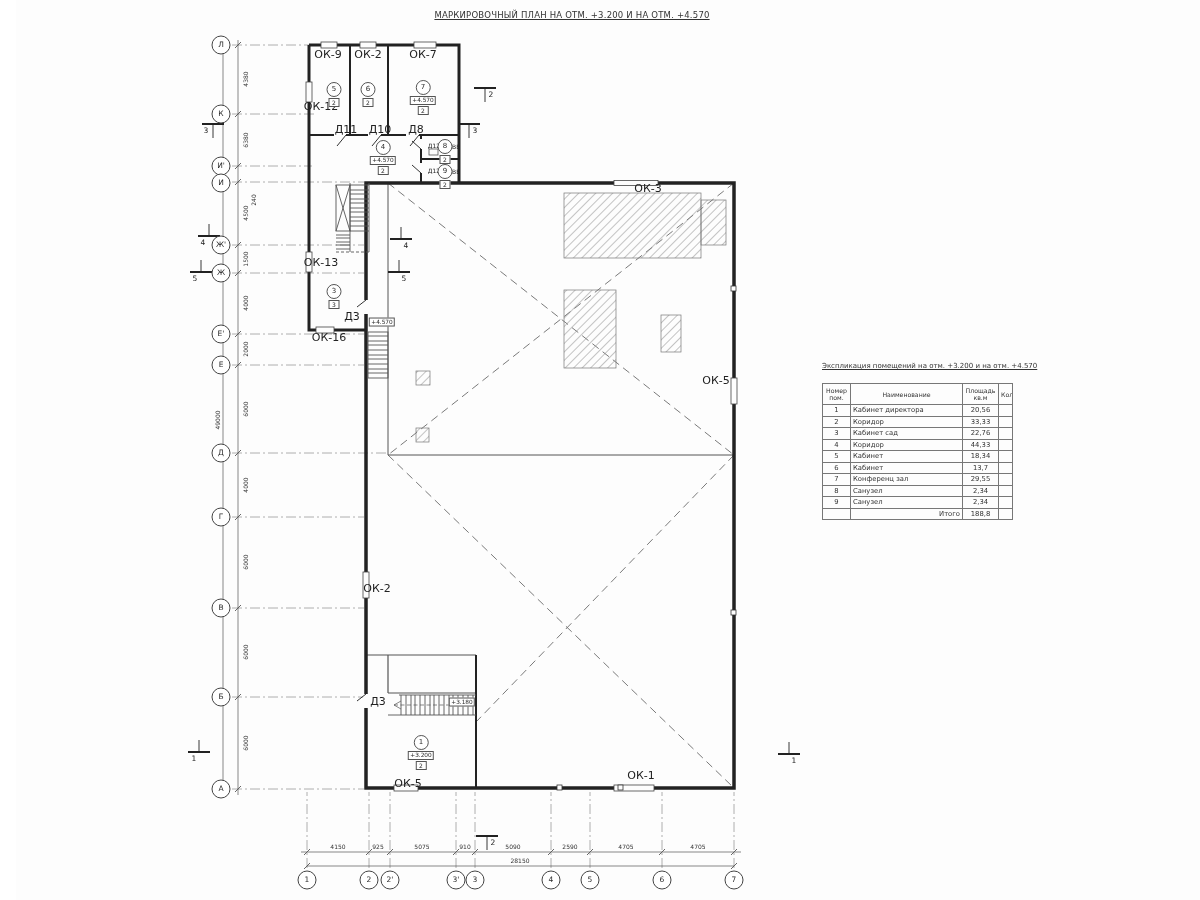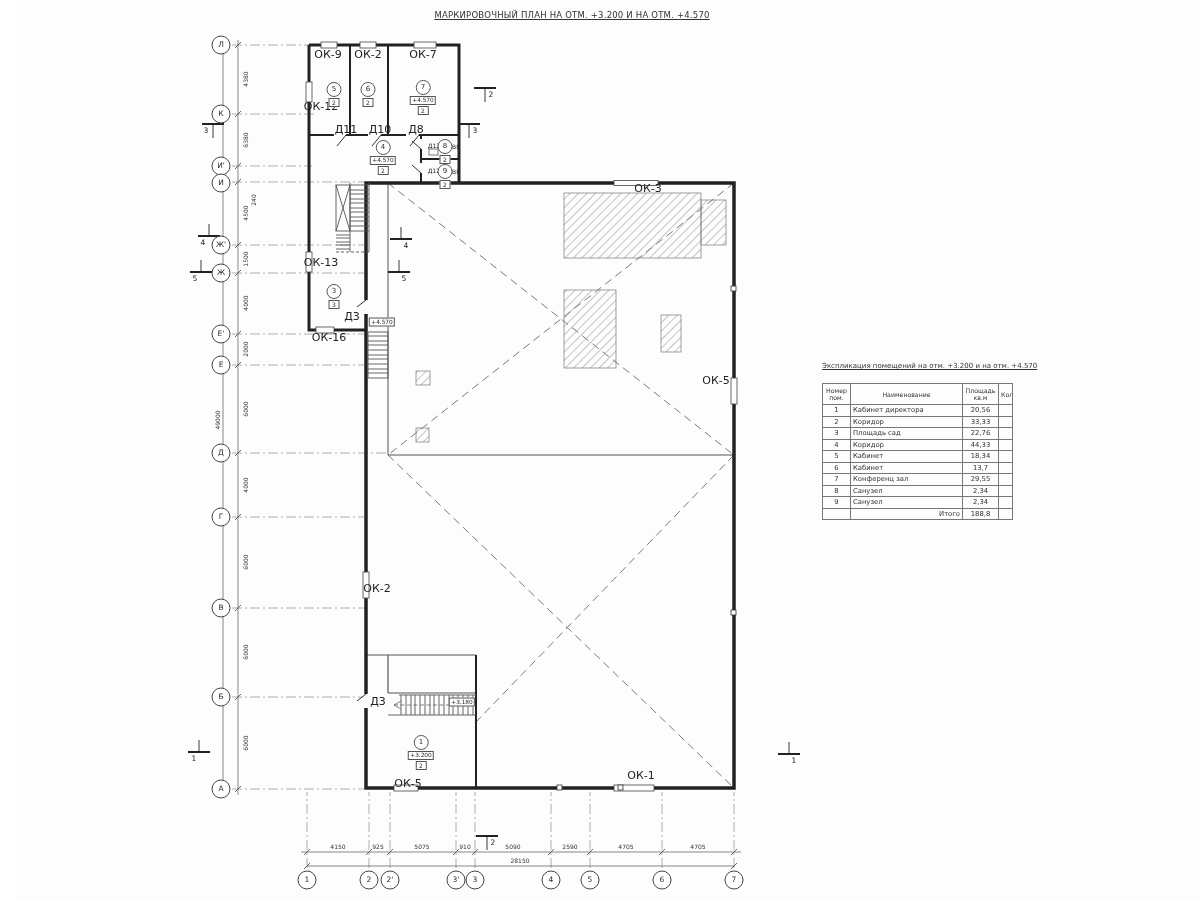--- a/index.html
+++ b/index.html
@@ -295,21 +295,21 @@
 
     <tr>
       <td class="c-num">2</td>
       <td class="c-name">Коридор</td>
       <td class="c-area">33,33</td>
       <td class="c-qty"></td>
     </tr>
 
     <tr>
       <td class="c-num">3</td>
-      <td class="c-name">Площадь сад</td>
+      <td class="c-name">Кабинет сад</td>
       <td class="c-area">22,76</td>
       <td class="c-qty"></td>
     </tr>
 
     <tr>
       <td class="c-num">4</td>
       <td class="c-name">Коридор</td>
       <td class="c-area">44,33</td>
       <td class="c-qty"></td>
     </tr>

